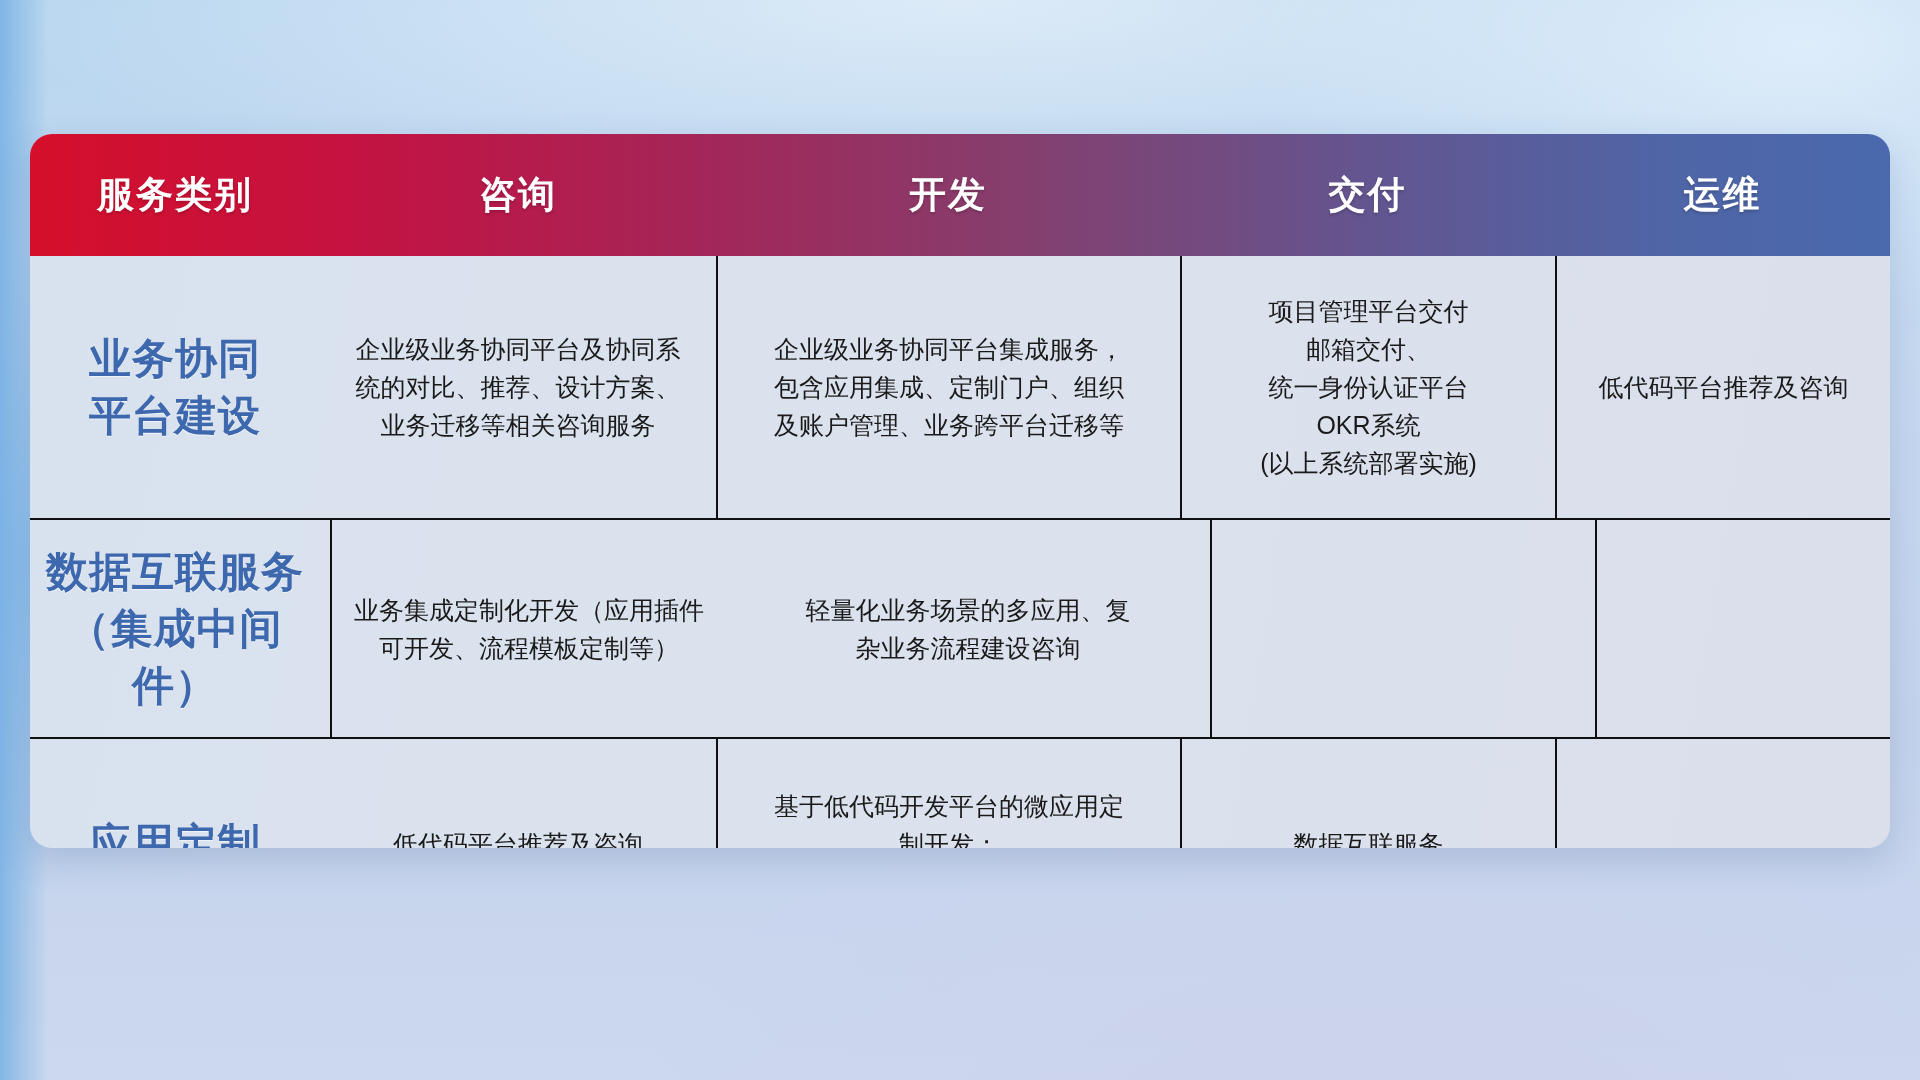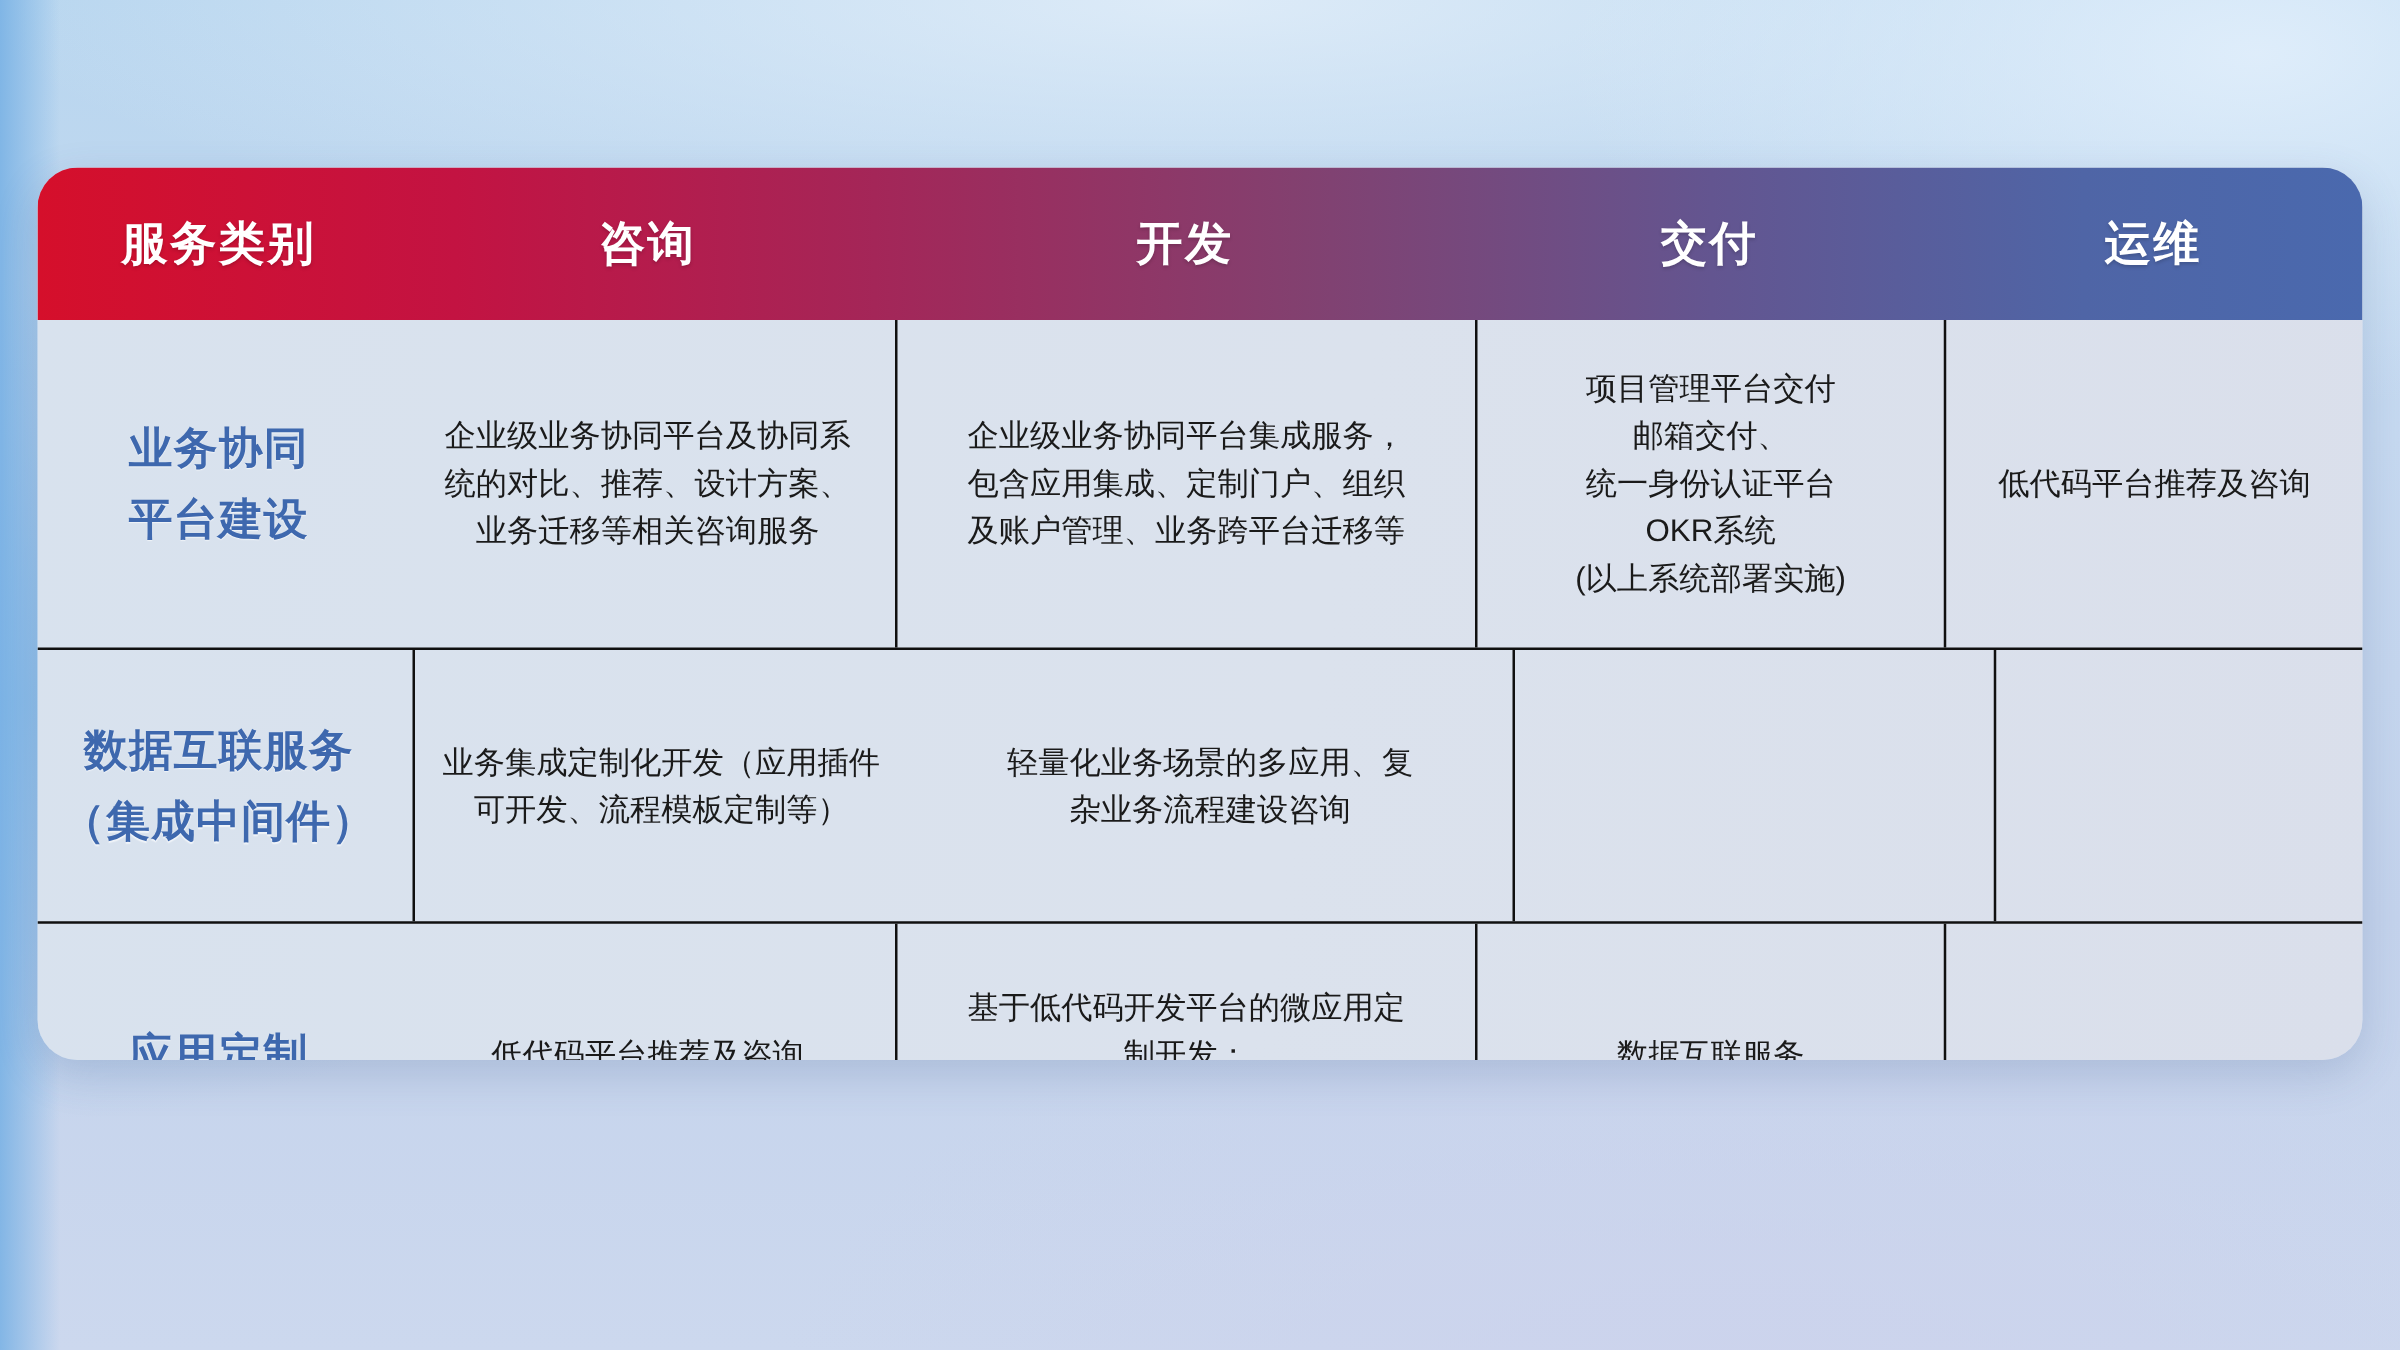--- a/index.html
+++ b/index.html
@@ -18,21 +18,21 @@
       radial-gradient(950px 560px at 0% 52%, rgba(148,196,238,0.85), rgba(148,196,238,0) 60%),
       radial-gradient(1400px 300px at 50% 0%, rgba(230,240,250,0.8), rgba(230,240,250,0) 70%),
       linear-gradient(180deg, #b8d6ef 0%, #c6d9f0 32%, #c4d3ec 68%, #ccd8ee 100%);
   }
   .service-table {
     position: absolute;
     left: 30px;
     top: 134px;
     width: 1860px;
     height: 714px;
-    border-radius: 32px;
+    border-radius: 22px;
     overflow: hidden;
     background: linear-gradient(100deg, #d8e2ee 0%, #dbe2ed 55%, #dadfeb 100%);
     box-shadow: 0 12px 34px rgba(60, 90, 140, 0.20);
   }
   .thead, .trow {
     display: grid;
     grid-template-columns: 290px 396px 464px 375px 335px;
     box-sizing: border-box;
   }
   .thead {
@@ -63,21 +63,21 @@
     font-size: 25px;
     line-height: 38px;
     color: #1a1a1a;
     padding: 0 8px;
     box-sizing: border-box;
   }
   .td.vline { border-left: 2px solid #101010; }
   .td.cat {
     font-weight: bold;
     color: #3e68ae;
-    font-size: 35px;
+    font-size: 42px;
     line-height: 57px;
     letter-spacing: 1px;
     text-shadow: 0 1px 1px rgba(255,255,255,0.65);
   }
 </style>
 </head>
 <body>
 
 <div class="service-table">
 

